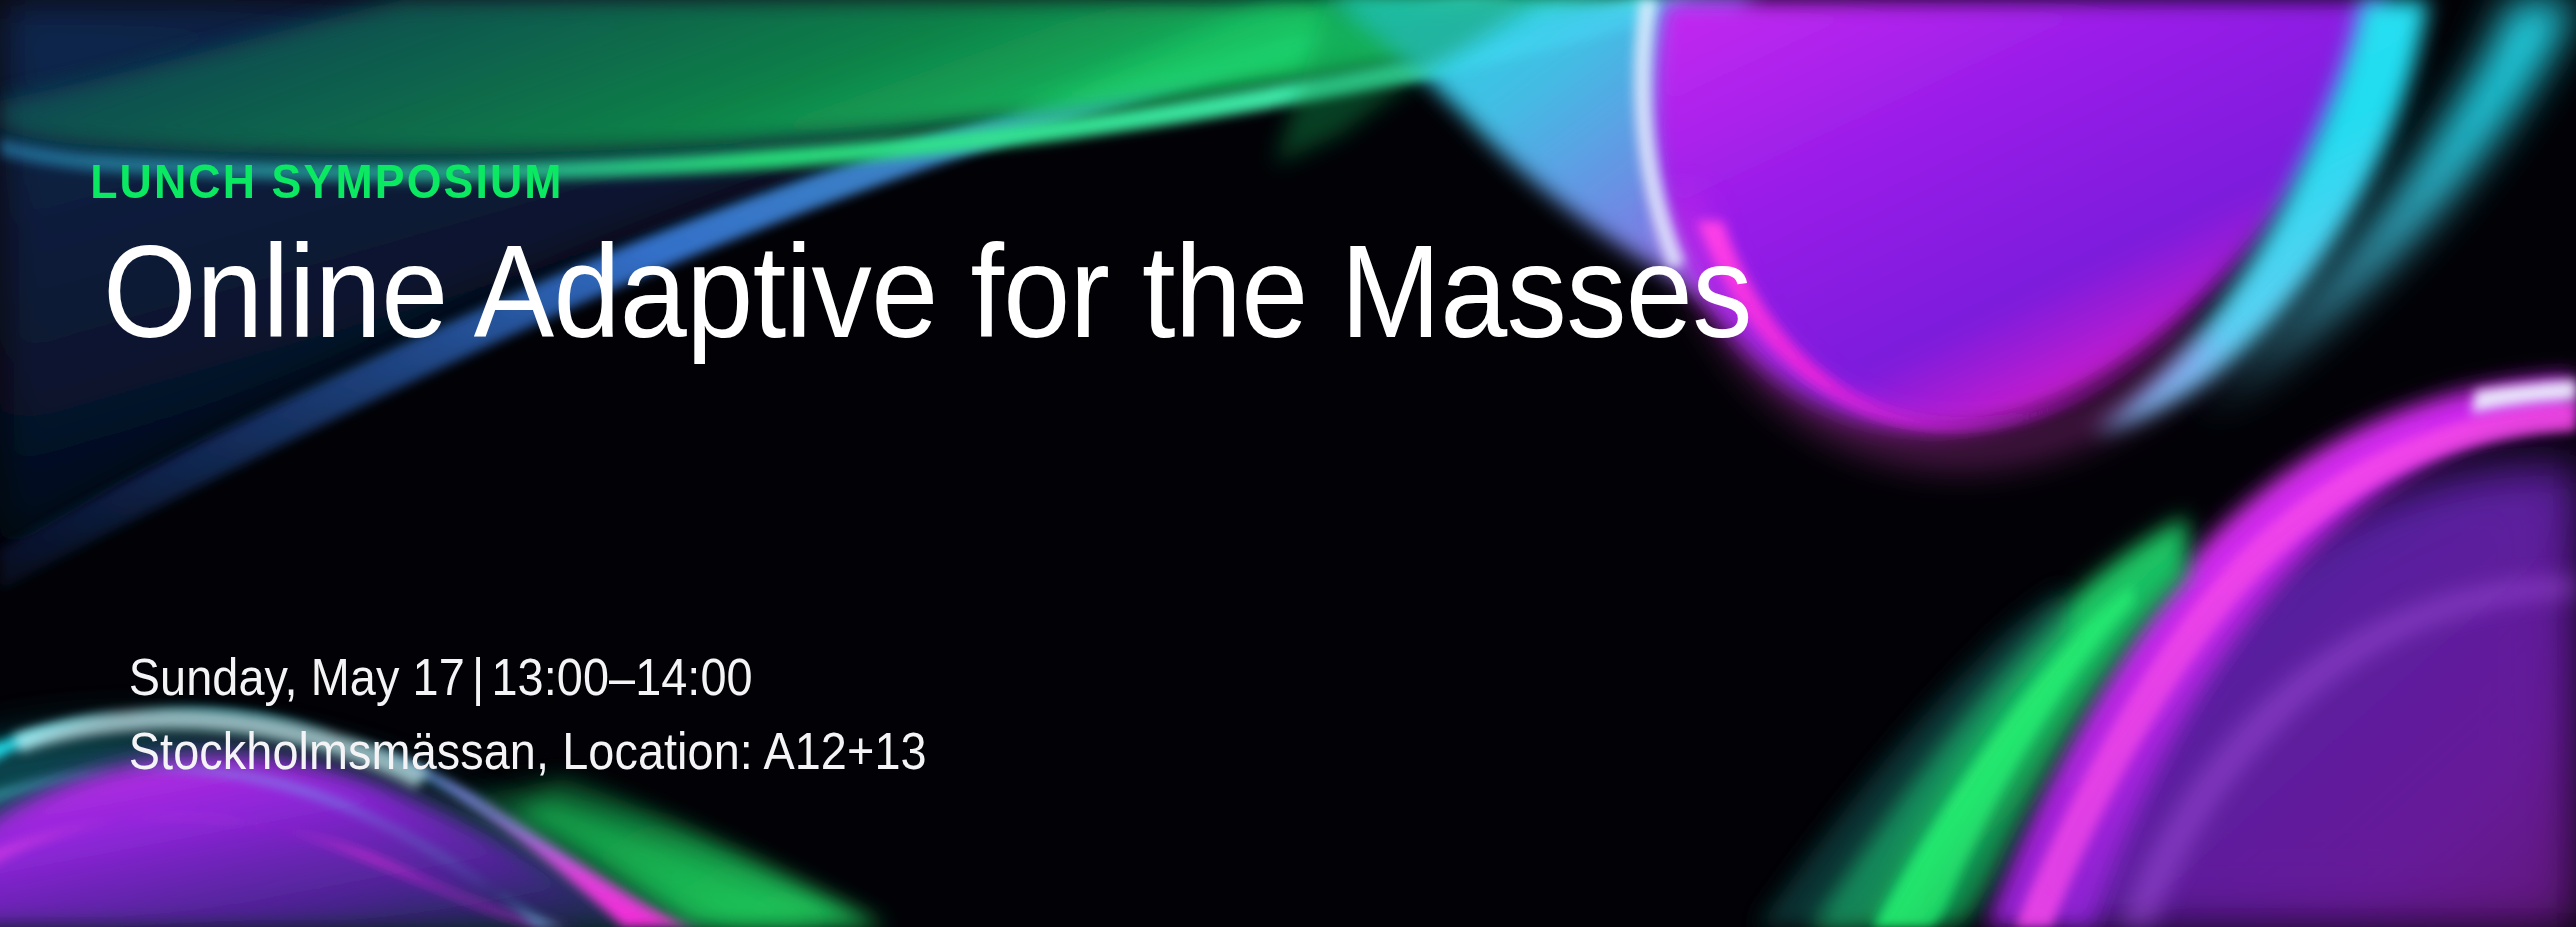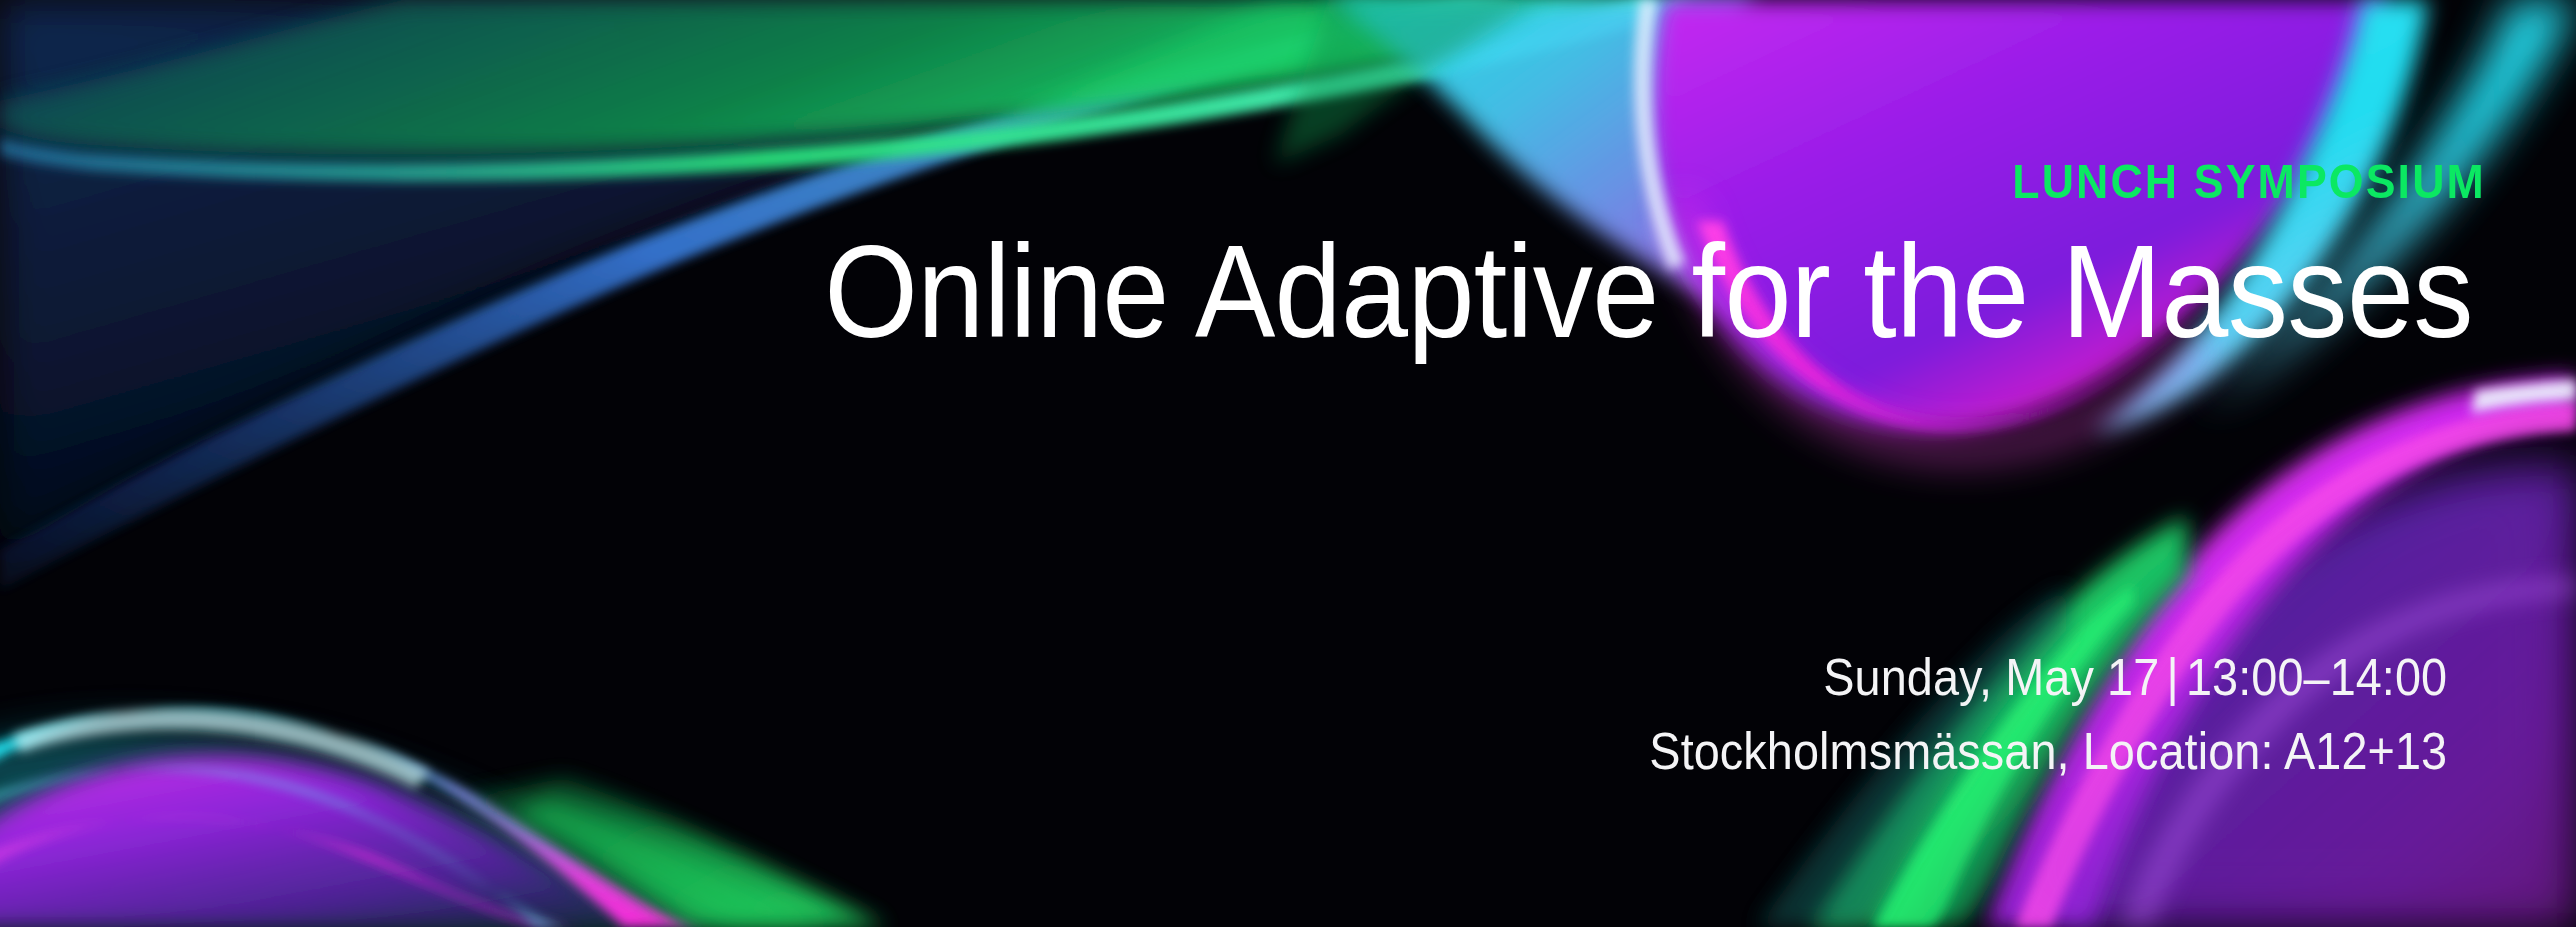--- a/index.html
+++ b/index.html
@@ -21,21 +21,21 @@
   
   #art { position:absolute; inset:0; width:100%; height:100%; display:block; }
 
   
   #content {
     position:absolute; inset:0;
     z-index:5;
     display:flex;
     flex-direction:column;
     align-items:center;
-    text-align:right;
+    text-align:left;
   }
 
   .eyebrow {
     position:absolute;
     top:158px; left:0; right:0;
     font-size:48px;
     font-weight:600;
     letter-spacing:2.3px;
     line-height:1;
     color:#0BE862;

